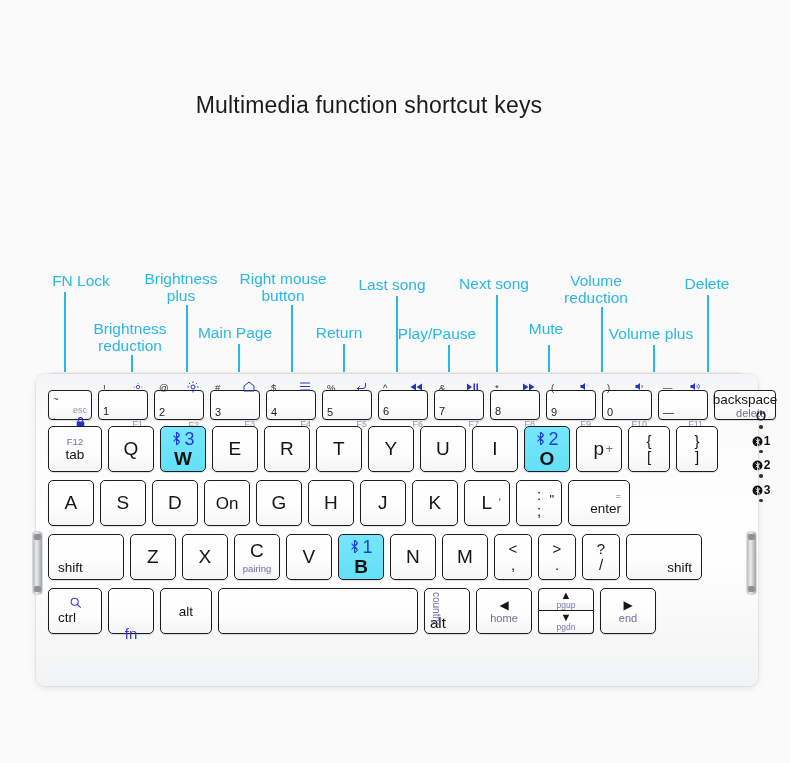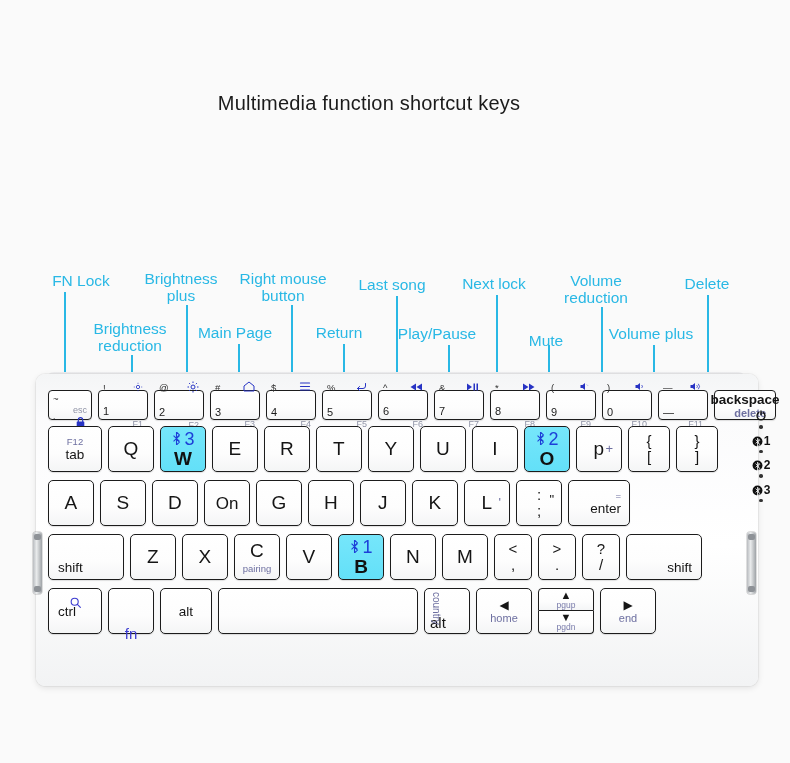--- a/index.html
+++ b/index.html
@@ -9,21 +9,21 @@
     font-family: "Liberation Sans", sans-serif;
     position: relative;
     overflow: hidden;
   }
 
   
   #title {
     position: absolute;
     top: 92px; left: 0; width: 738px;
     text-align: center;
-    font-size: 20px;
+    font-size: 23px;
     color: #1b1b1b;
     font-weight: 400;
     letter-spacing: .2px;
   }
 
   
   .callout {
     position: absolute;
     color: #29b8e5;
     font-size: 15.5px;
@@ -201,24 +201,24 @@
     <div class="dot" style="left: 291.8px; top: 400px;"></div>
     <div class="callout" style="left: 339px; top: 324px;">Return</div>
     <div class="leader" style="left: 343px; top: 344px; height: 60px;"></div>
     <div class="dot" style="left: 343.8px; top: 400px;"></div>
     <div class="callout" style="left: 392px; top: 276px;">Last song</div>
     <div class="leader" style="left: 396px; top: 296px; height: 108px;"></div>
     <div class="dot" style="left: 396.8px; top: 400px;"></div>
     <div class="callout" style="left: 437px; top: 325px;">Play/Pause</div>
     <div class="leader" style="left: 448px; top: 345px; height: 59px;"></div>
     <div class="dot" style="left: 448.8px; top: 400px;"></div>
-    <div class="callout" style="left: 494px; top: 275px;">Next lock</div>
+    <div class="callout" style="left: 494px; top: 275px;">Next song</div>
     <div class="leader" style="left: 496px; top: 295px; height: 109px;"></div>
     <div class="dot" style="left: 496.8px; top: 400px;"></div>
-    <div class="callout" style="left: 546px; top: 332px;">Mute</div>
+    <div class="callout" style="left: 546px; top: 320px;">Mute</div>
     <div class="leader" style="left: 548px; top: 345px; height: 59px;"></div>
     <div class="dot" style="left: 548.8px; top: 400px;"></div>
     <div class="callout" style="left: 596px; top: 272px;">Volume
 reduction</div>
     <div class="leader" style="left: 601px; top: 307px; height: 97px;"></div>
     <div class="dot" style="left: 601.8px; top: 400px;"></div>
     <div class="callout" style="left: 651px; top: 325px;">Volume plus</div>
     <div class="leader" style="left: 653px; top: 345px; height: 59px;"></div>
     <div class="dot" style="left: 653.8px; top: 400px;"></div>
     <div class="callout" style="left: 707px; top: 275px;">Delete</div>
@@ -378,21 +378,21 @@
           <span class="glyph-sm"><svg width="14" height="11" viewBox="0 0 28 22" fill="#2733c4">
               <path d="M3 8h4l5-4v14l-5-4H3z"></path>
               <path d="M15.5 8.2a4 4 0 0 1 0 5.6M18.6 5.6a8 8 0 0 1 0 10.8" stroke="#2733c4" stroke-width="1.6" fill="none"></path>
             </svg></span>
         </div>
         <div class="fk-bot">
           <span>—</span>
           <span class="fk-f">F11</span>
         </div>
       </div>
-      <div class="key fkey" style="width: 62px; justify-content: center; font-weight: bold;">
+      <div class="key fkey" style="width: 62px; justify-content: center;">
         <div class="word">backspace</div>
         <div class="word-sm" style="align-self:flex-end;padding-right:5px">delete</div>
       </div>
     </div>
   <div class="keyrow" id="row-q" style="left:12px; top:52px;">
       <div class="key mkey" style="width: 54px; justify-content: center;">
         <div class="sup" style="margin-bottom:0px">F12</div>
         <div class="word">tab</div>
       </div>
       <div class="key mkey" style="width: 46px; justify-content: center;">
@@ -545,21 +545,21 @@
       <div class="key mkey" style="width: 76px; justify-content: flex-end;">
         <div class="word" style="align-self:flex-end;padding-right:9px;padding-bottom:4px">shift</div>
       </div>
     </div>
   <div class="keyrow" id="row-bottom" style="left:12px; top:214px;">
       <div class="key mkey" style="width: 54px; justify-content: flex-end;">
         <div style="position:absolute;top:6px;left:50%;margin-left:-6px"><span class=""><svg width="13" height="13" viewBox="0 0 24 24" fill="none" stroke="#3a3ad0" stroke-width="2" stroke-linecap="round">
               <circle cx="10.5" cy="10.5" r="6.5"></circle>
               <path d="M15.5 15.5L21 21"></path>
             </svg></span></div>
-        <div class="word" style="align-self:flex-start;padding-left:9px;padding-bottom:14px">ctrl</div>
+        <div class="word" style="align-self:flex-start;padding-left:9px;padding-bottom:8px">ctrl</div>
       </div>
       <div class="key mkey" style="width: 46px; justify-content: center;">
         <div class="word blue-word" style="font-size:15px">fn</div>
       </div>
       <div class="key mkey" style="width: 52px; justify-content: center;">
         <div class="word" style="white-space:pre-line">alt</div>
       </div>
       <div class="key mkey" style="width: 200px; justify-content: center;">
         <div class="word" style="white-space:pre-line"></div>
       </div>

